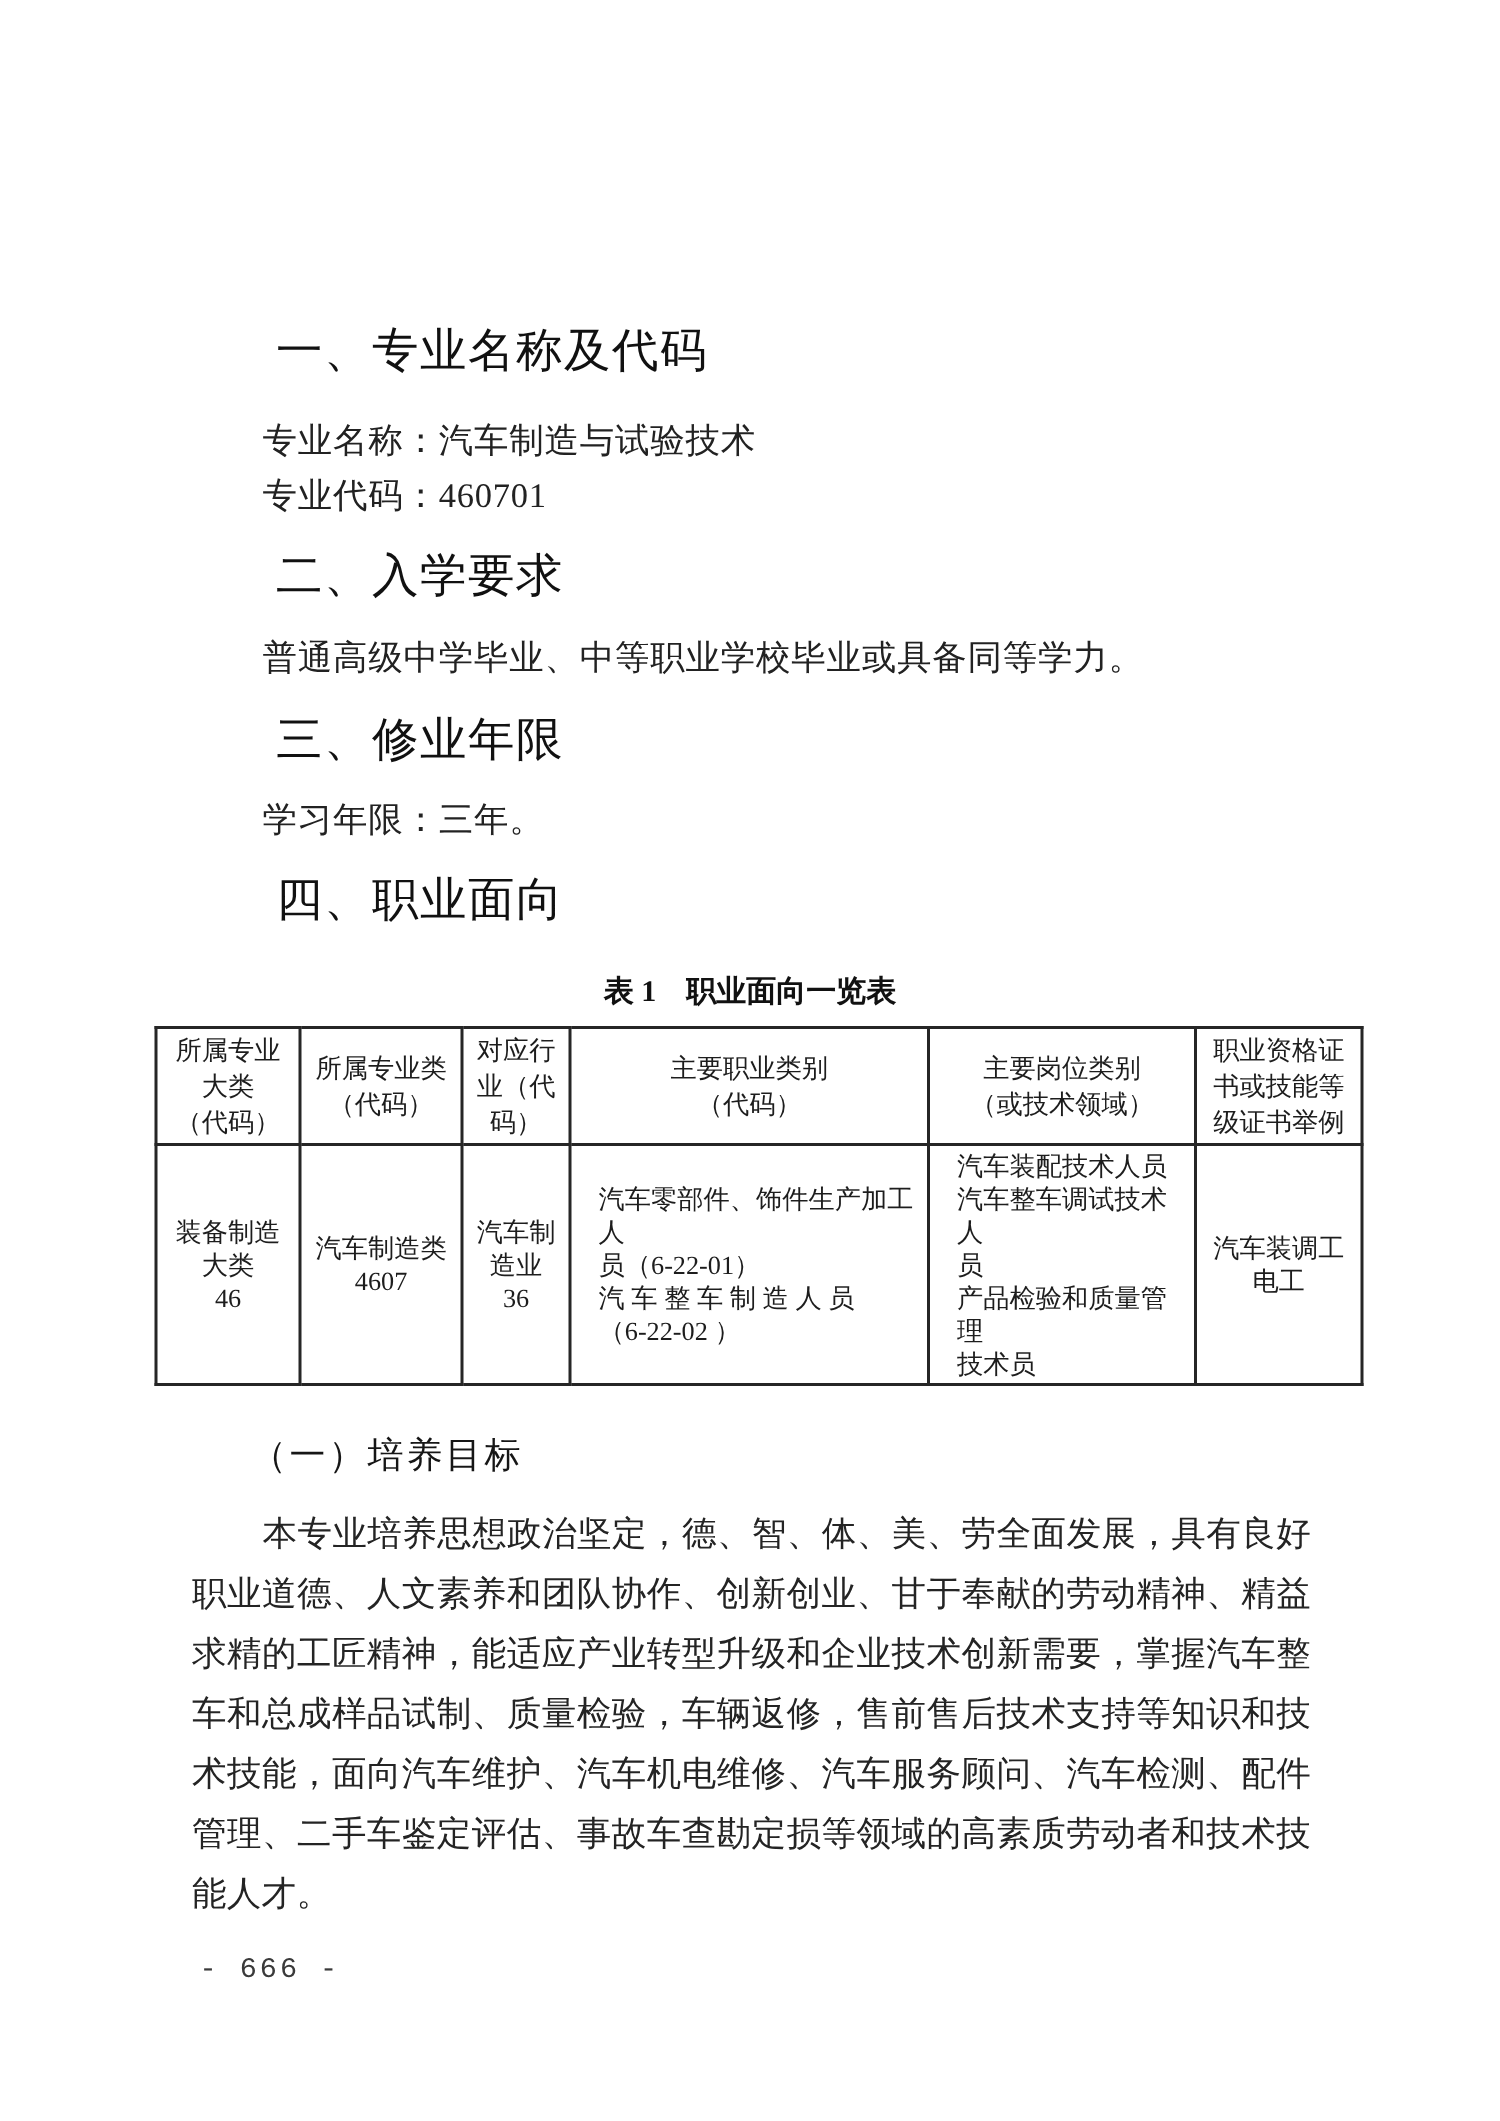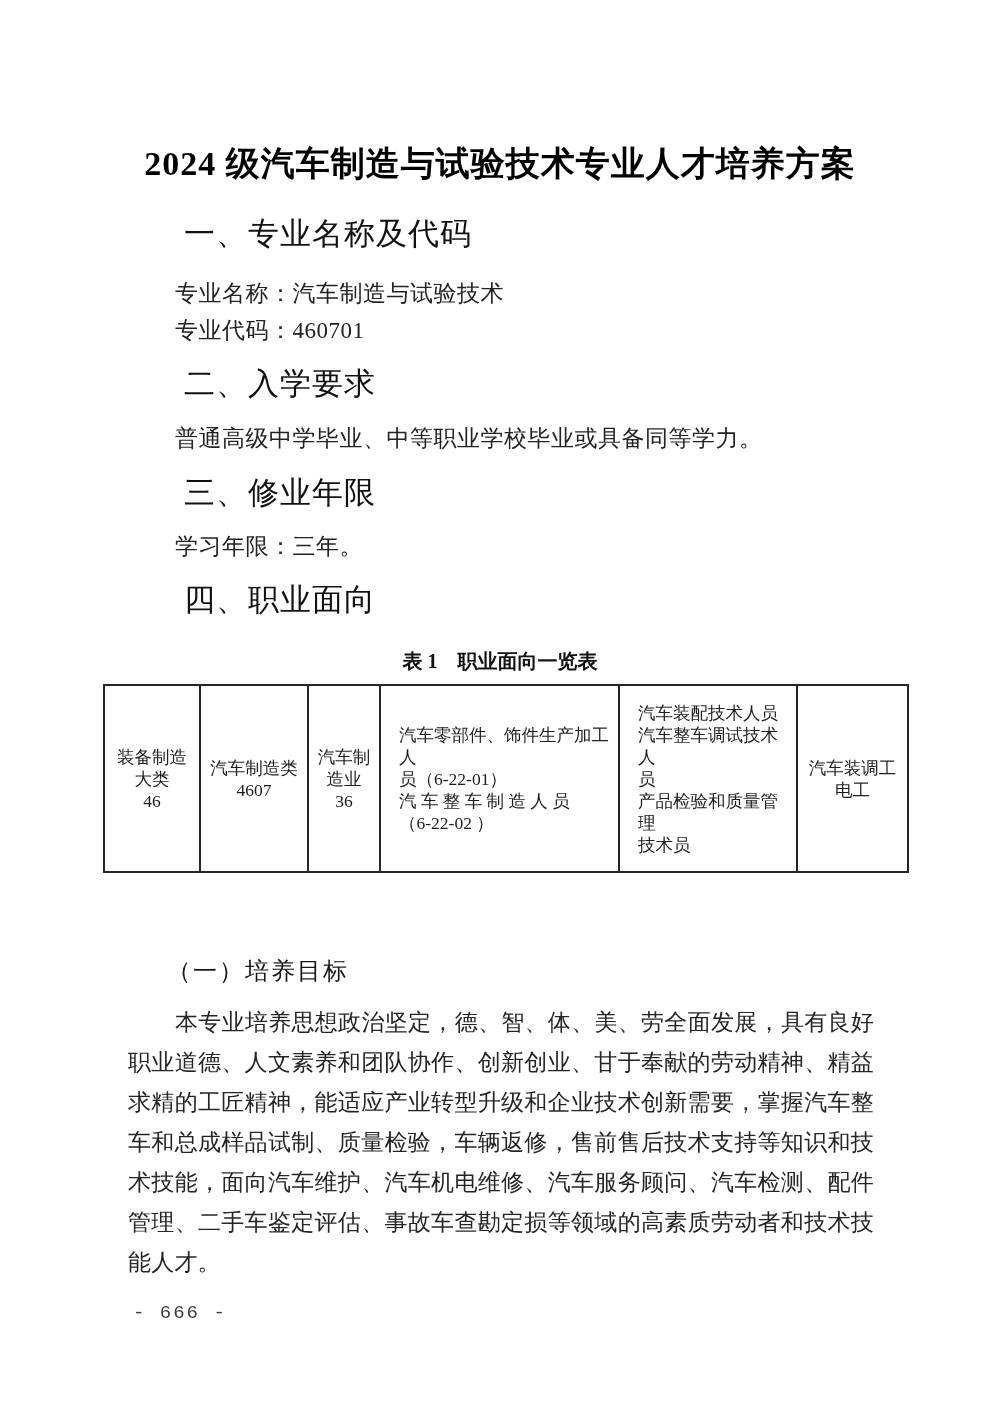--- a/index.html
+++ b/index.html
@@ -83,21 +83,20 @@
     color: #3a3a3a; letter-spacing: 2px;
     font-family: "Liberation Mono", "DejaVu Sans Mono", monospace;
     text-align: center;
   }
 </style>
 </head>
 <body>
 
 <div class="page">
 
-  <div class="abs doc-title">2024 级汽车制造与试验技术专业人才培养方案</div>
 
   <div class="abs sec-heading" style="top:218px;">一、专业名称及代码</div>
   <div class="abs body-line" style="top:279px;">专业名称：汽车制造与试验技术</div>
   <div class="abs body-line" style="top:316px;">专业代码：460701</div>
 
   <div class="abs sec-heading" style="top:368px;">二、入学要求</div>
   <div class="abs body-line" style="top:424px;">普通高级中学毕业、中等职业学校毕业或具备同等学力。</div>
 
   <div class="abs sec-heading" style="top:477px;">三、修业年限</div>
   <div class="abs body-line" style="top:532px;">学习年限：三年。</div>
@@ -109,20 +108,37 @@
   <table class="abs occupation-table">
     <colgroup>
       <col class="col-c1">
         <col class="col-c2">
         <col class="col-c3">
       <col class="col-c4">
         <col class="col-c5">
         <col class="col-c6">
     </colgroup>
     <tbody>
+      <tr class="hrow">
+        <td>所属专业
+大类
+（代码）</td>
+        <td>所属专业类
+（代码）</td>
+        <td>对应行
+业（代
+码）</td>
+        <td>主要职业类别
+（代码）</td>
+        <td>主要岗位类别
+（或技术领域）</td>
+        <td>职业资格证
+书或技能等
+级证书举例</td>
+      </tr>
       <tr class="brow">
         <td>装备制造
 大类
 46</td>
         <td>汽车制造类
 4607</td>
         <td>汽车制
 造业
 36</td>
         <td class="left-cell">汽车零部件、饰件生产加工人

